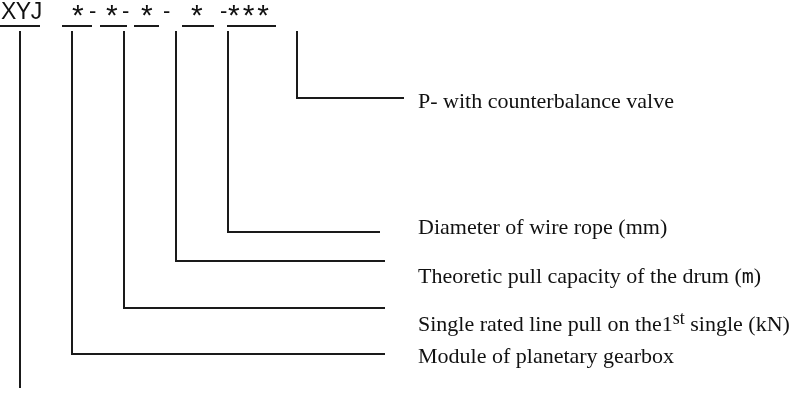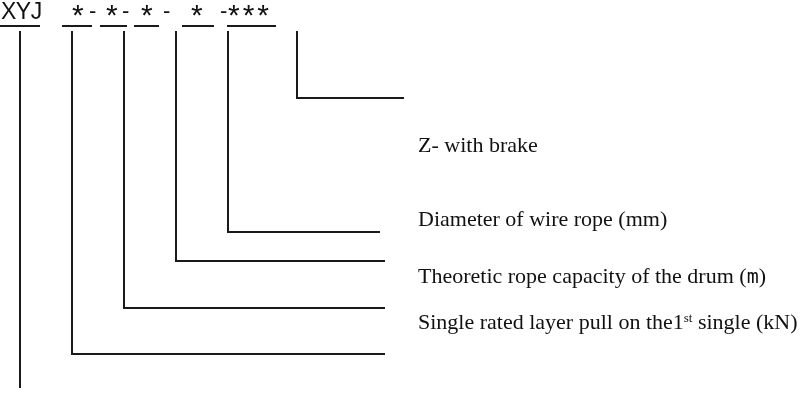--- a/index.html
+++ b/index.html
@@ -32,23 +32,23 @@
   .c-single{left:123px;width:260px;height:276px;}
   .c-theoretic{left:175px;width:208px;height:229px;}
   .c-diameter{left:227px;width:151px;height:200px;}
   .c-valve{left:296px;width:106px;height:66px;}
   
   .lbl{
     position:absolute;left:418px;white-space:pre;
     font-family:"Liberation Serif",serif;font-size:22px;line-height:28px;
     color:#111111;
   }
-  .l1{top:87px}.l2{top:131px}.l3{top:175px}.l4{top:205px}
+  .l1{top:87px}.l2{top:131px}.l3{top:175px}.l4{top:213px}
   .l5{top:262px}.l6{top:304px}.l7{top:342px}.l8{top:383px}
-  .sup{font-size:13px;vertical-align:7px;}
+  .sup{font-size:18px;vertical-align:7px;}
   .mono{font-family:"DejaVu Sans Mono",monospace;font-size:20px;}
 </style>
 </head>
 <body>
 
 <div class="canvas">
 
   <span class="code-el xyj">XYJ</span>
   <span class="code-el star st1">*</span>
   <span class="code-el hyph hy1">-</span>
@@ -67,18 +67,19 @@
   <div class="ul ul4"></div>
   <div class="ul ul5"></div>
 
   <div class="conn c-valve"></div>
   <div class="conn c-diameter"></div>
   <div class="conn c-theoretic"></div>
   <div class="conn c-single"></div>
   <div class="conn c-module"></div>
   <div class="conn c-basic"></div>
 
-  <div class="lbl l2">Z- with brake</div>
+  <div class="lbl l1">P- with counterbalance valve</div>
   <div class="lbl l4">Diameter of wire rope (mm)</div>
-  <div class="lbl l5"><span>Theoretic rope capacity of the drum (</span><span class="mono">m</span><span>)</span></div>
-  <div class="lbl l6"><span>Single rated layer pull on the1</span><span class="sup">st</span><span> single (kN)</span></div>
+  <div class="lbl l5"><span>Theoretic pull capacity of the drum (</span><span class="mono">m</span><span>)</span></div>
+  <div class="lbl l6"><span>Single rated line pull on the1</span><span class="sup">st</span><span> single (kN)</span></div>
+  <div class="lbl l7">Module of planetary gearbox</div>
 
 </div>
 
 </body></html>

